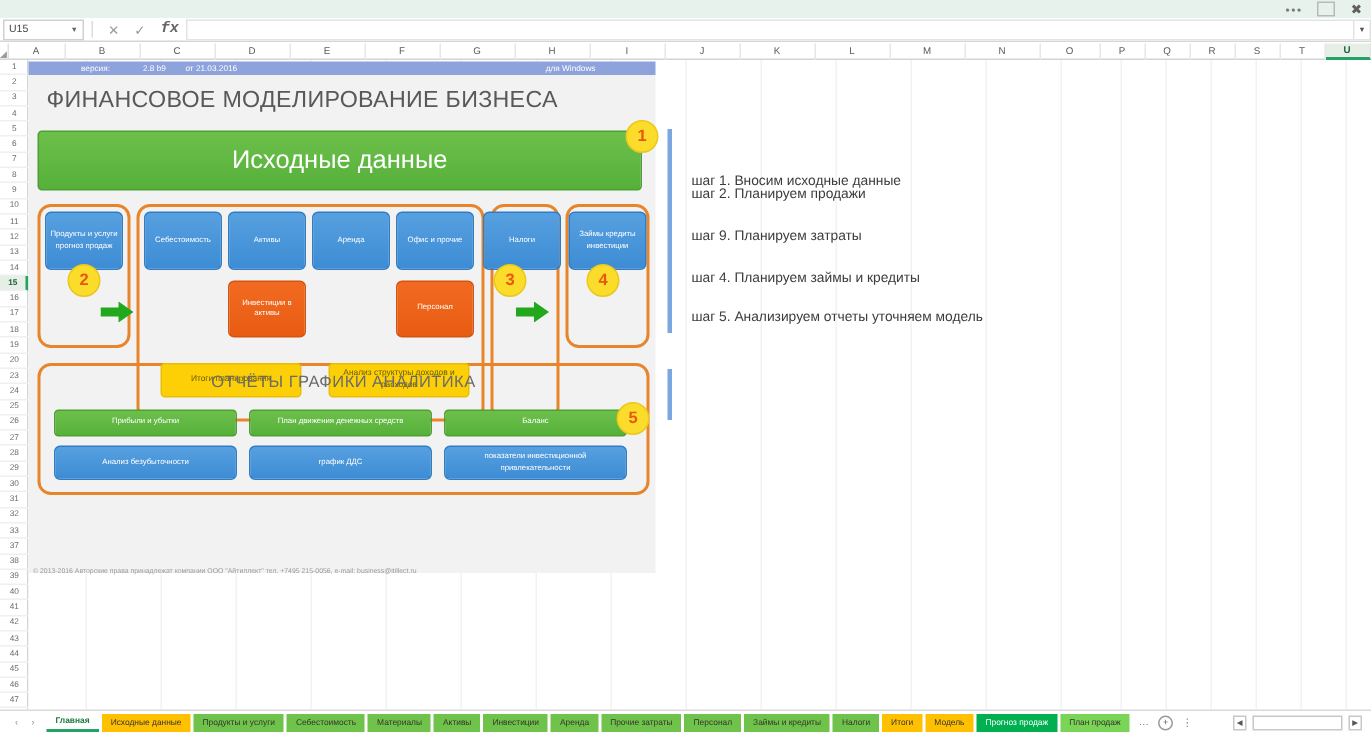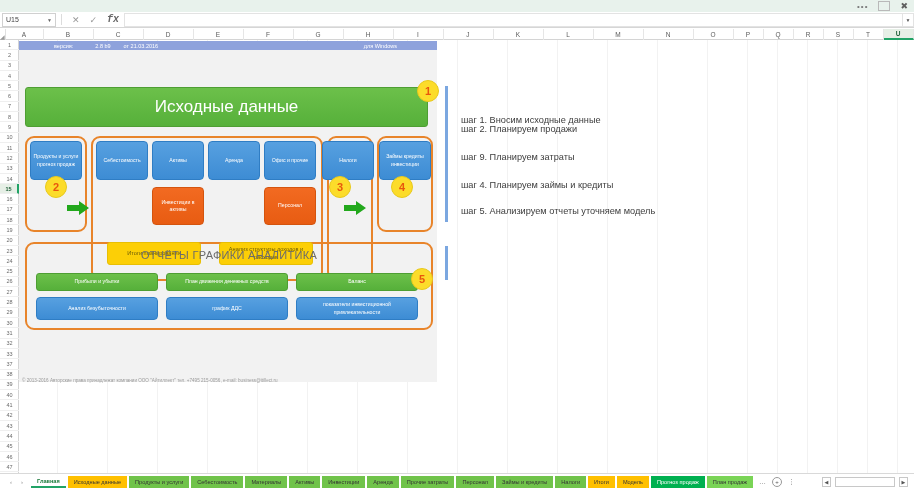--- a/index.html
+++ b/index.html
@@ -335,20 +335,21 @@
 
   <div class="row1band">
     <span class="v1">версия:</span>
     <span class="v2">2.8 b9</span>
     <span class="v3">от 21.03.2016</span>
     <span class="v4">для Windows</span>
   </div>
 
   <div class="panel">
 
+    <div class="panel-title">ФИНАНСОВОЕ МОДЕЛИРОВАНИЕ БИЗНЕСА</div>
 
     <div class="btn-green-main">Исходные данные</div>
     <div class="circle" style="left:398px; top:30px;">1</div>
 
     <div class="ogroup og1"></div>
     <div class="ogroup og2"></div>
     <div class="ogroup og3"></div>
     <div class="ogroup og4"></div>
     <div class="ogroup og5"></div>
 

